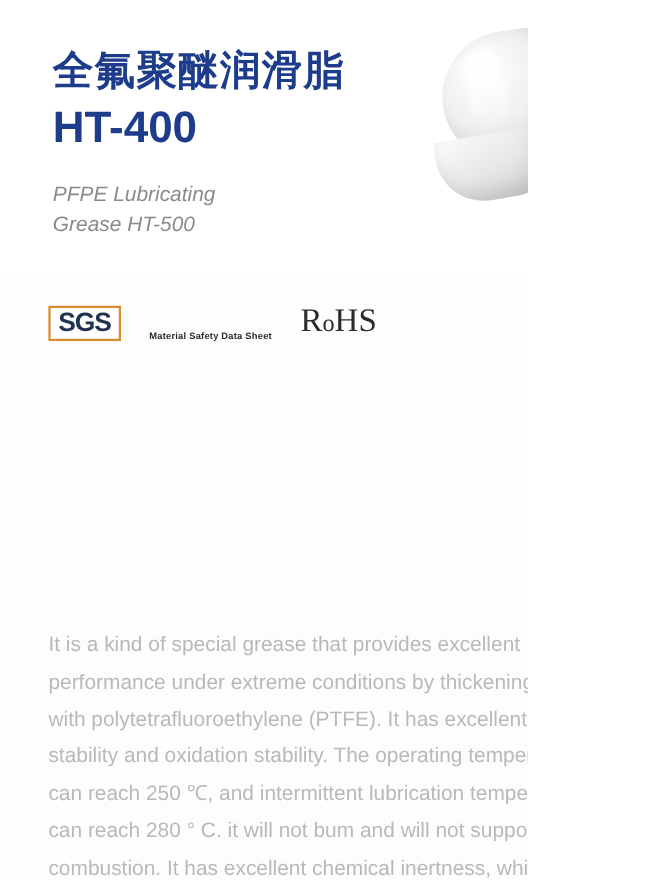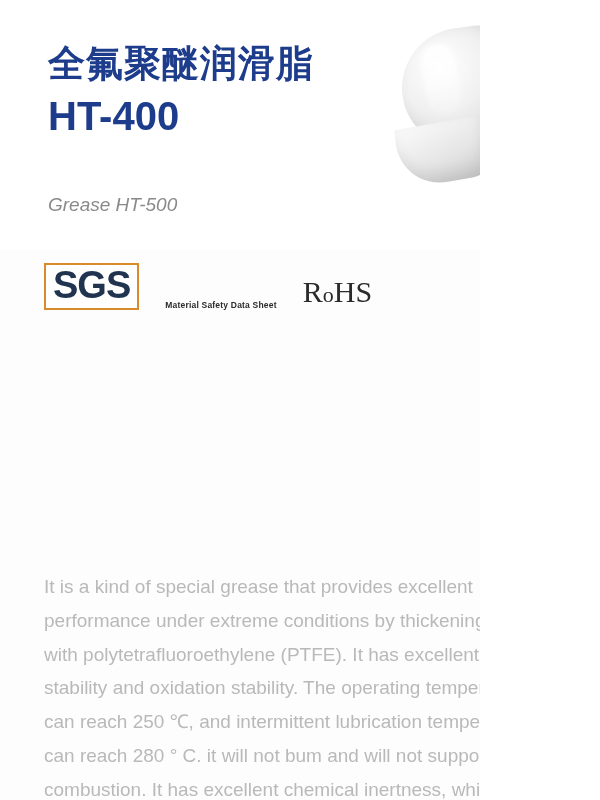--- a/index.html
+++ b/index.html
@@ -138,21 +138,21 @@
     align-items: flex-end;
     gap: 26px;
   }
   .sgs {
     position: relative;
     border: 2px solid #d88b2a;
     padding: 1px 7px 2px 7px;
     background: #ffffff;
   }
   .sgs-text {
-    font-size: 38px;
+    font-size: 24px;
     font-weight: bold;
     color: #20334f;
     letter-spacing: -1px;
     font-family: "Liberation Sans", sans-serif;
     line-height: 1.05;
   }
   .msds {
     text-align: center;
   }
   .msds-main {
@@ -220,21 +220,21 @@
       <div class="tube-tail"></div>
       <div class="tube-neck"></div>
       <div class="tube-cap"></div>
       <div class="tube-shine"></div>
     </div>
 
     <div class="title-block">
       <h1 class="title-cn">全氟聚醚润滑脂</h1>
       <h2 class="title-model">HT-400</h2>
       <p class="subtitle-en">
-        <br>
+        <span>PFPE Lubricating</span><br>
         <span>Grease HT-500</span>
       </p>
     </div>
   </div>
 
   <div class="certs">
     <div class="sgs">
       <div class="sgs-text">SGS</div>
     </div>
     <div class="msds">

